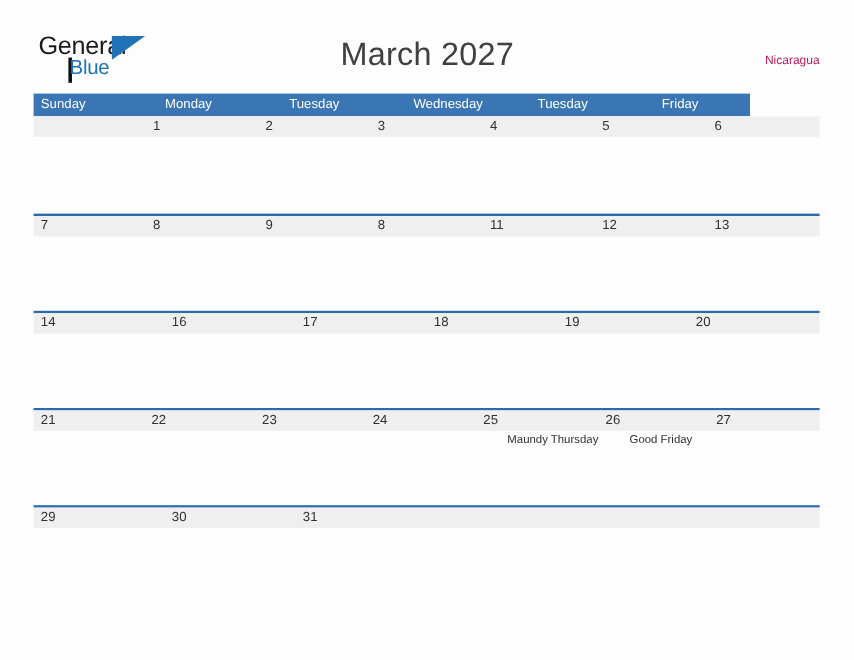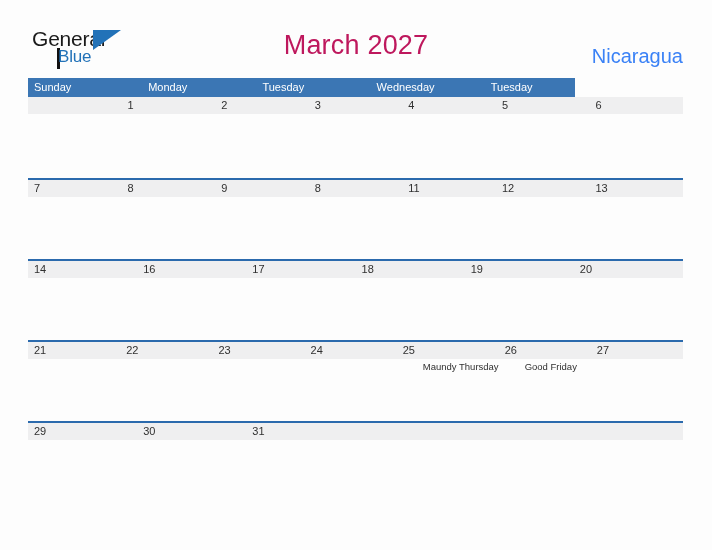--- a/index.html
+++ b/index.html
@@ -70,44 +70,44 @@
     background: #111;
   }
 
   .title {
     position: absolute;
     left: 0;
     top: 30px;
     width: 712px;
     text-align: center;
     font-size: 27px;
-    color: #be185d;
+    color: #404040;
     font-weight: normal;
     letter-spacing: 0.2px;
   }
 
   .country {
     position: absolute;
     right: 29px;
     top: 45px;
-    font-size: 20px;
-    color: #3b82f6;
+    font-size: 10px;
+    color: #be185d;
   }
 
   
   .calendar {
     position: absolute;
     left: 28px;
     top: 78px;
     width: 655px;
   }
 
   .dow-row {
     display: flex;
-    width: 547px;
+    width: 597px;
     height: 19px;
     background: #3b76b4;
     gap: 24px;
   }
   .dow {
     flex: 1 1 0;
     color: #ffffff;
     font-size: 11px;
     line-height: 19px;
     padding-left: 6px;
@@ -191,20 +191,21 @@
   </div>
 
   <div class="calendar">
 
     <div class="dow-row">
       <div class="dow">Sunday</div>
       <div class="dow">Monday</div>
       <div class="dow">Tuesday</div>
       <div class="dow">Wednesday</div>
       <div class="dow">Tuesday</div>
+      <div class="dow">Friday</div>
     </div>
 
     <div id="weeks-container">
         <div class="week">
           <div class="week-band"></div>
           <div class="days">
             <div class="day">
               <span class="day-num"></span>
               <div class="events"></div>
             </div>

